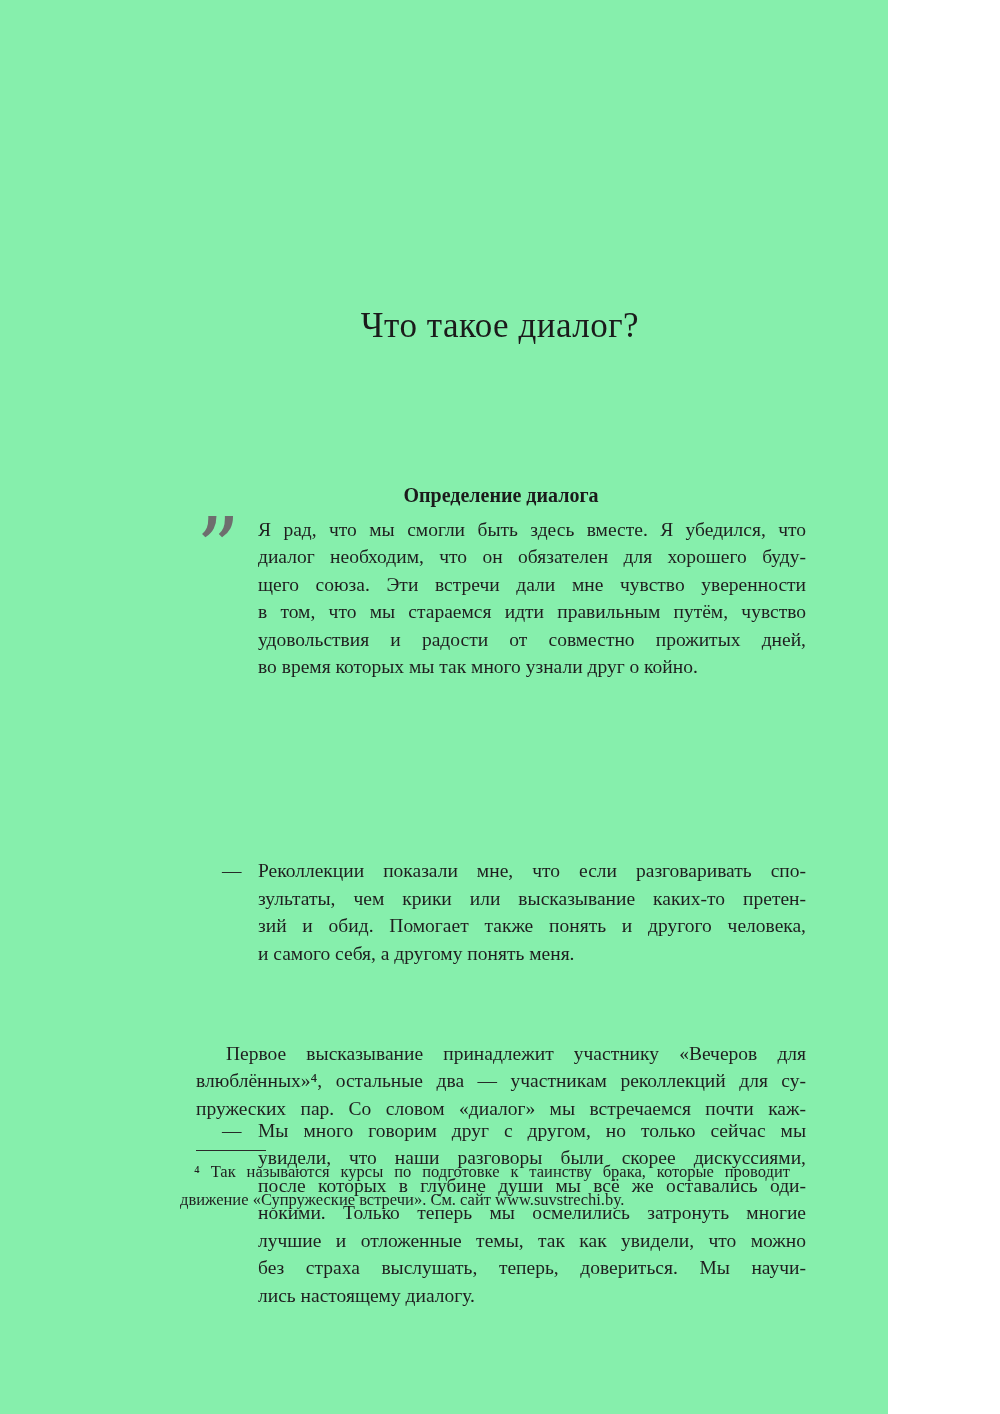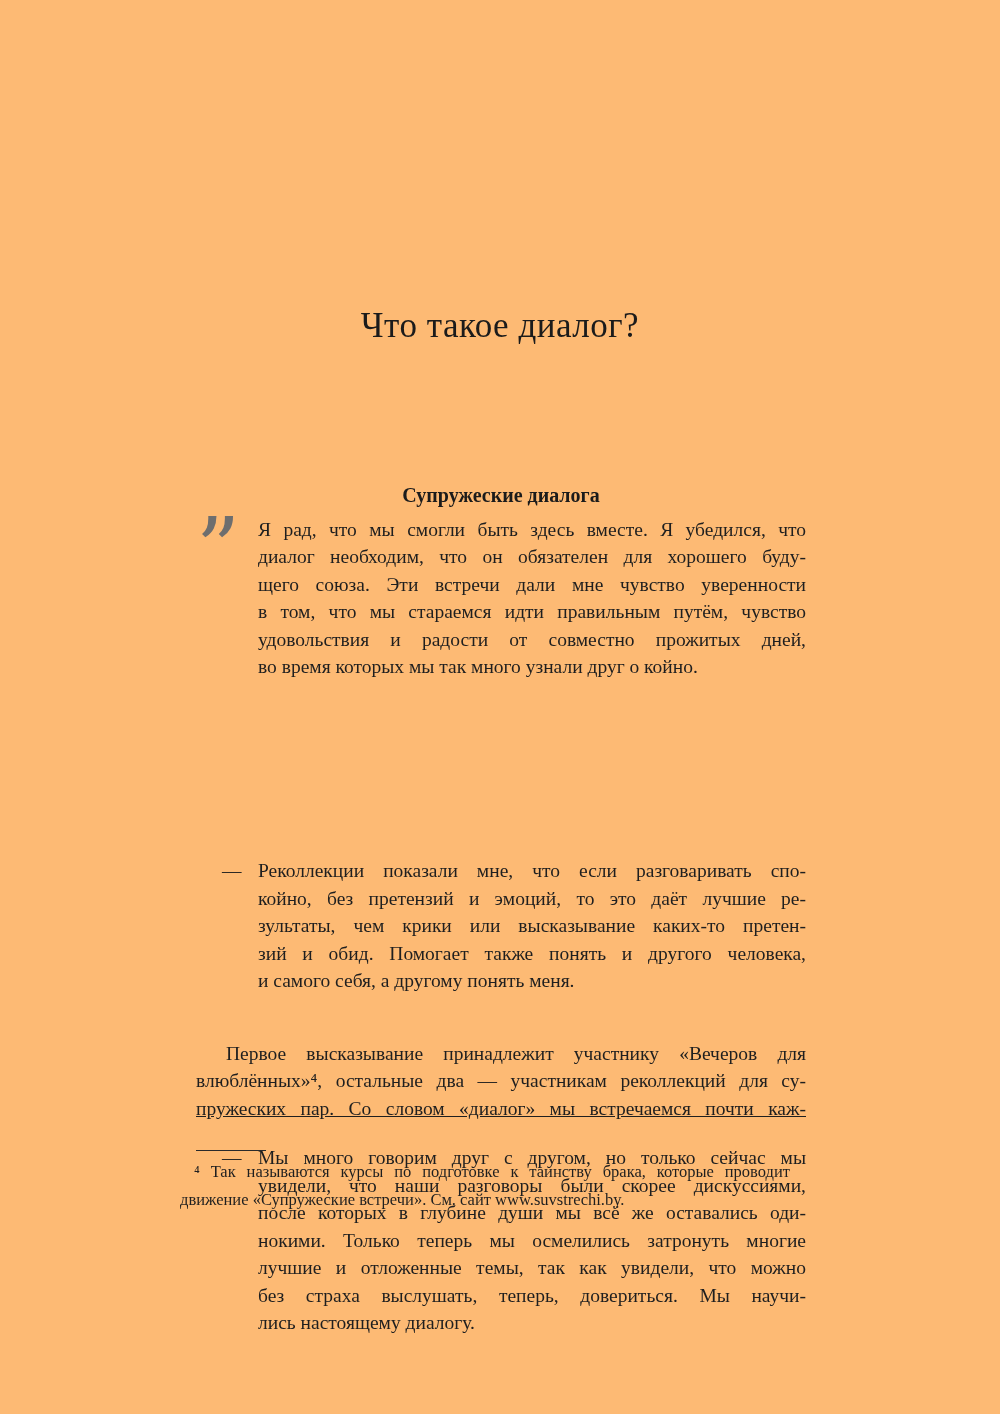--- a/index.html
+++ b/index.html
@@ -2,23 +2,23 @@
 <html lang="ru"><head>
 <meta charset="utf-8">
 <style>
   html, body {
     margin: 0;
     padding: 0;
     background: #ffffff;
   }
   .page {
     position: relative;
-    width: 1000px;
+    width: 888px;
     height: 1414px;
-    background: #fdba74;
+    background: #86efac;
     font-family: "Liberation Serif", "DejaVu Serif", serif;
     color: #1f1f1f;
     overflow: hidden;
   }
   .page-title {
     position: absolute;
     top: 283px;
     left: 0;
     width: 1000px;
     text-align: center;
@@ -66,21 +66,20 @@
   .line {
     text-align: justify;
     text-align-last: justify;
     white-space: normal;
   }
   .line.last {
     text-align-last: left;
   }
   .justify-all .line.last {
     text-align-last: justify;
-    text-decoration: underline;
   }
   .indent-first .line:first-child {
     text-indent: 30px;
   }
   .footnote-rule {
     position: absolute;
     left: 196px;
     top: 1150px;
     width: 70px;
     border-top: 1.5px solid #2a2a2a;
@@ -101,39 +100,38 @@
   #para3 { top: 843px; }
   #bodypara { top: 1040px; }
 </style>
 </head>
 <body>
 
 <div class="page">
 
   <h1 class="page-title">Что такое диалог?</h1>
 
-  <h2 class="section-heading">Супружеские диалога</h2>
+  <h2 class="section-heading">Определение диалога</h2>
 
   <div id="para1" class="block quote-para">
     <span class="quote-mark">”</span>
     <div>
         <div class="line">Я рад, что мы смогли быть здесь вместе. Я убедился, что</div>
         <div class="line">диалог необходим, что он обязателен для хорошего буду-</div>
         <div class="line">щего союза. Эти встречи дали мне чувство уверенности</div>
         <div class="line">в том, что мы стараемся идти правильным путём, чувство</div>
         <div class="line">удовольствия и радости от совместно прожитых дней,</div>
         <div class="line last">во время которых мы так много узнали друг о койно.</div>
       </div>
   </div>
 
   <div id="para2" class="block quote-para">
     <span class="dash-marker">—</span>
     <div>
         <div class="line">Реколлекции показали мне, что если разговаривать спо-</div>
-        <div class="line">койно, без претензий и эмоций, то это даёт лучшие ре-</div>
         <div class="line">зультаты, чем крики или высказывание каких-то претен-</div>
         <div class="line">зий и обид. Помогает также понять и другого человека,</div>
         <div class="line last">и самого себя, а другому понять меня.</div>
       </div>
   </div>
 
   <div id="para3" class="block quote-para">
     <span class="dash-marker">—</span>
     <div>
         <div class="line">Мы много говорим друг с другом, но только сейчас мы</div>

